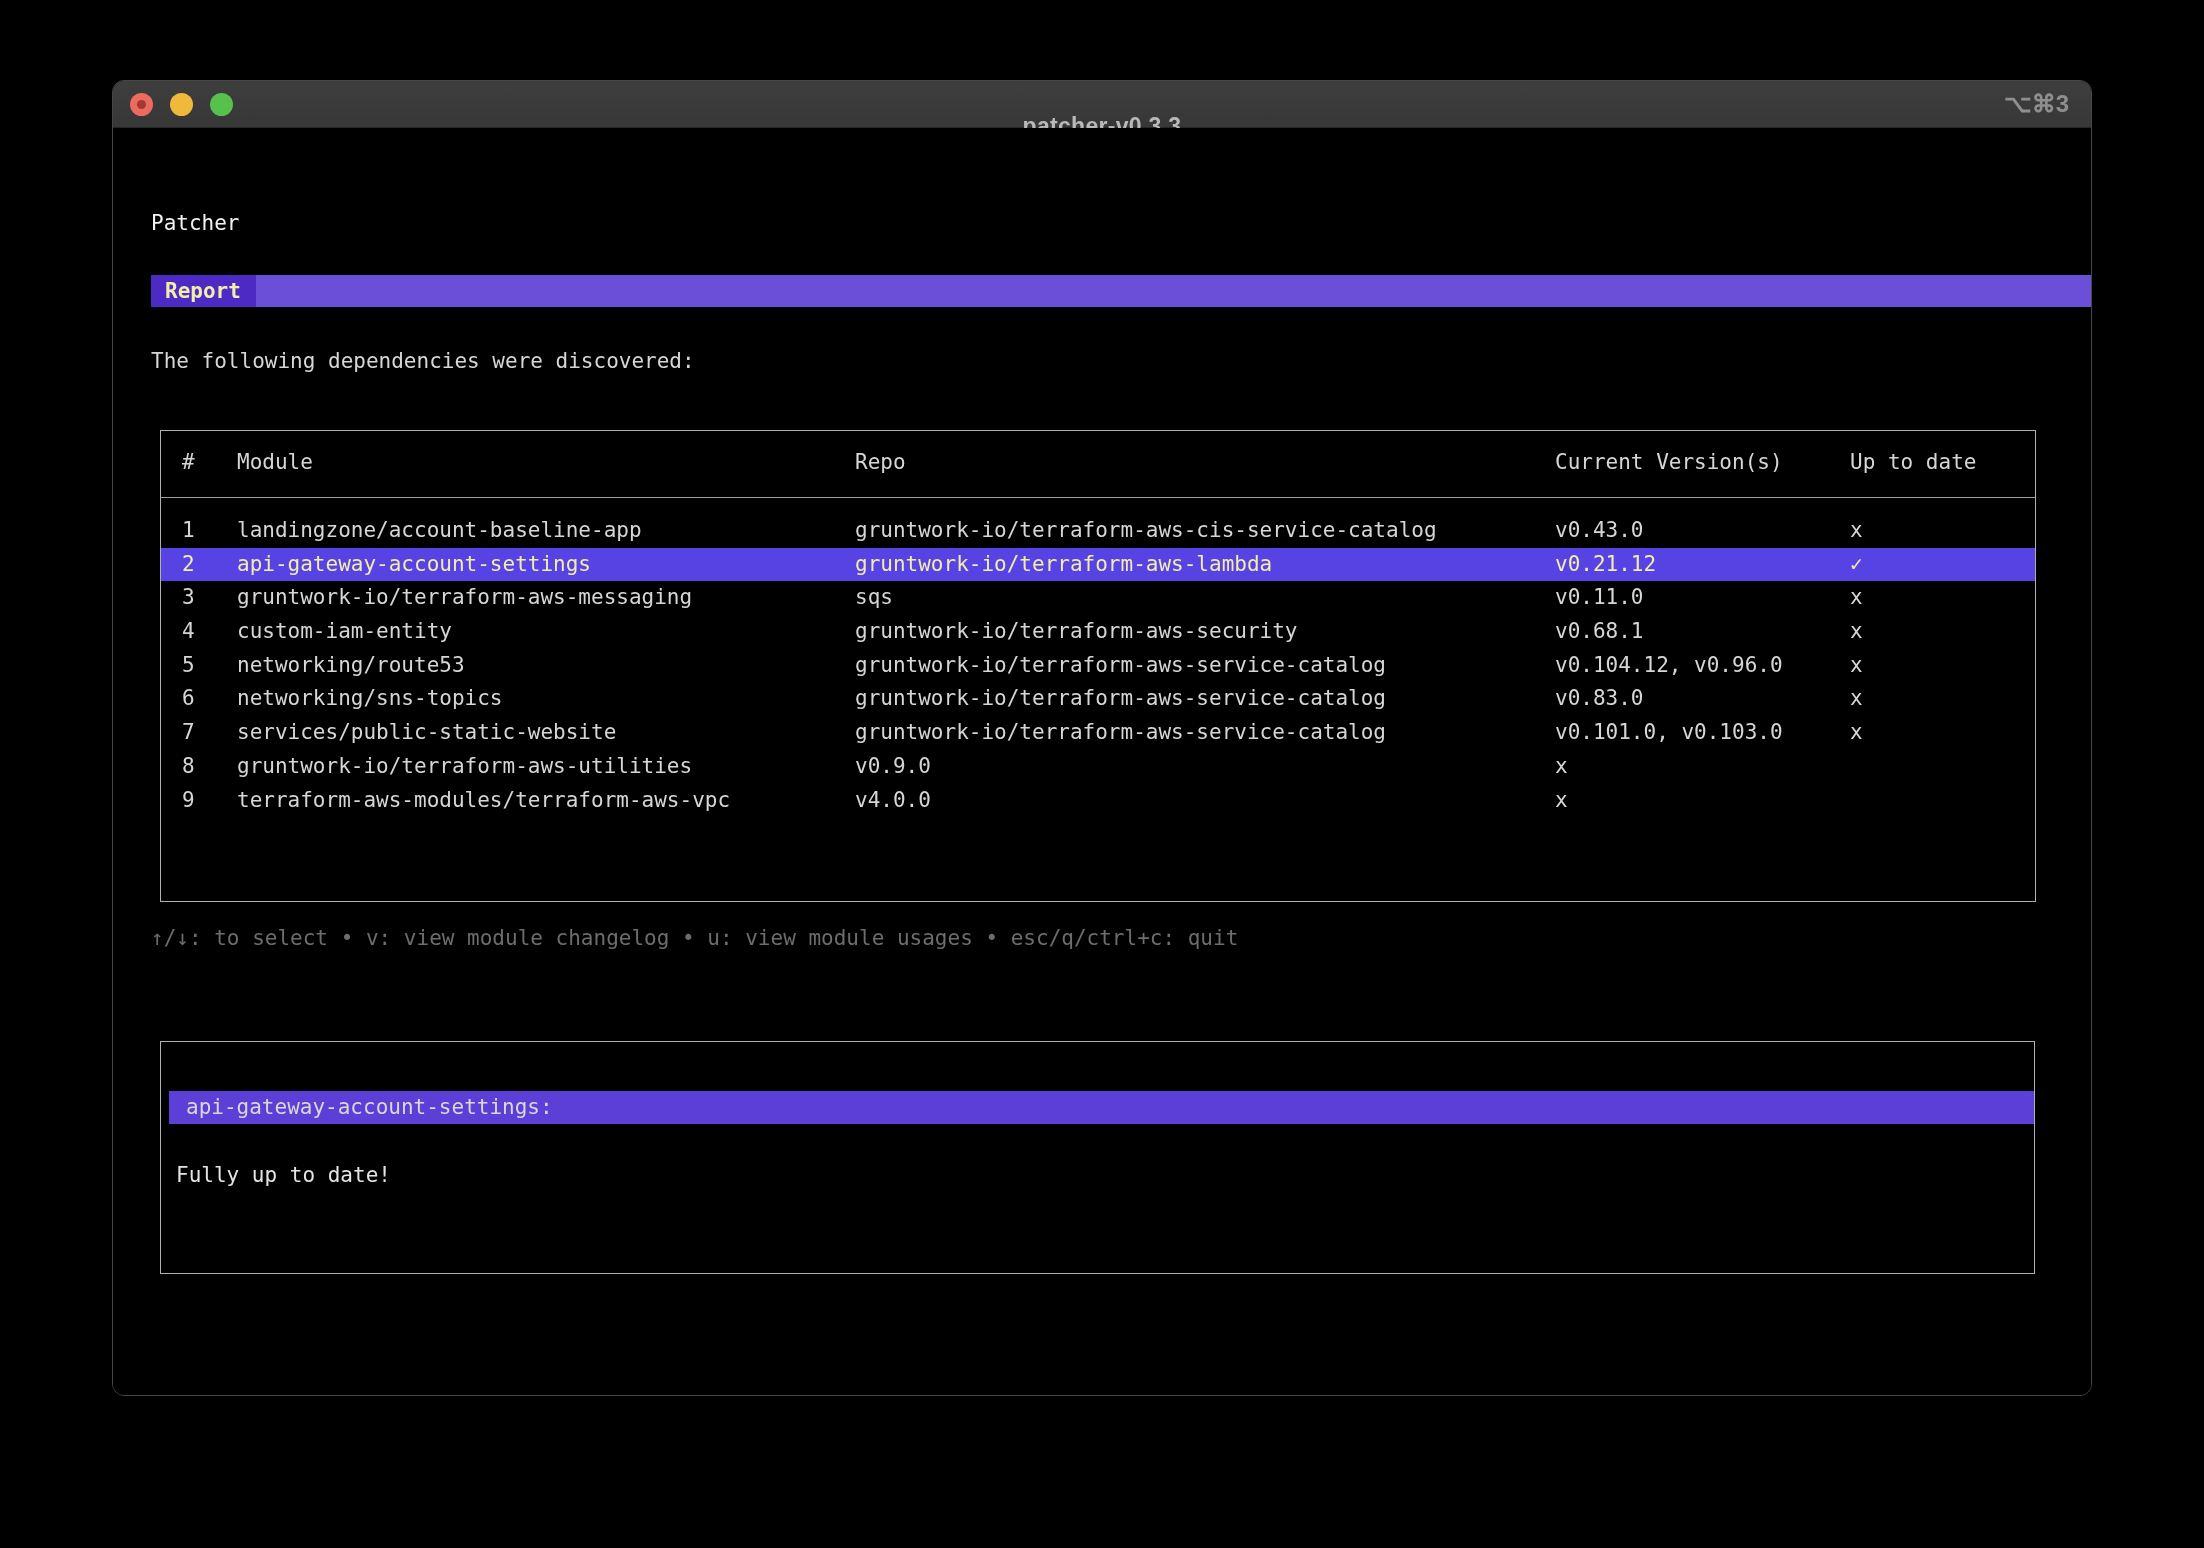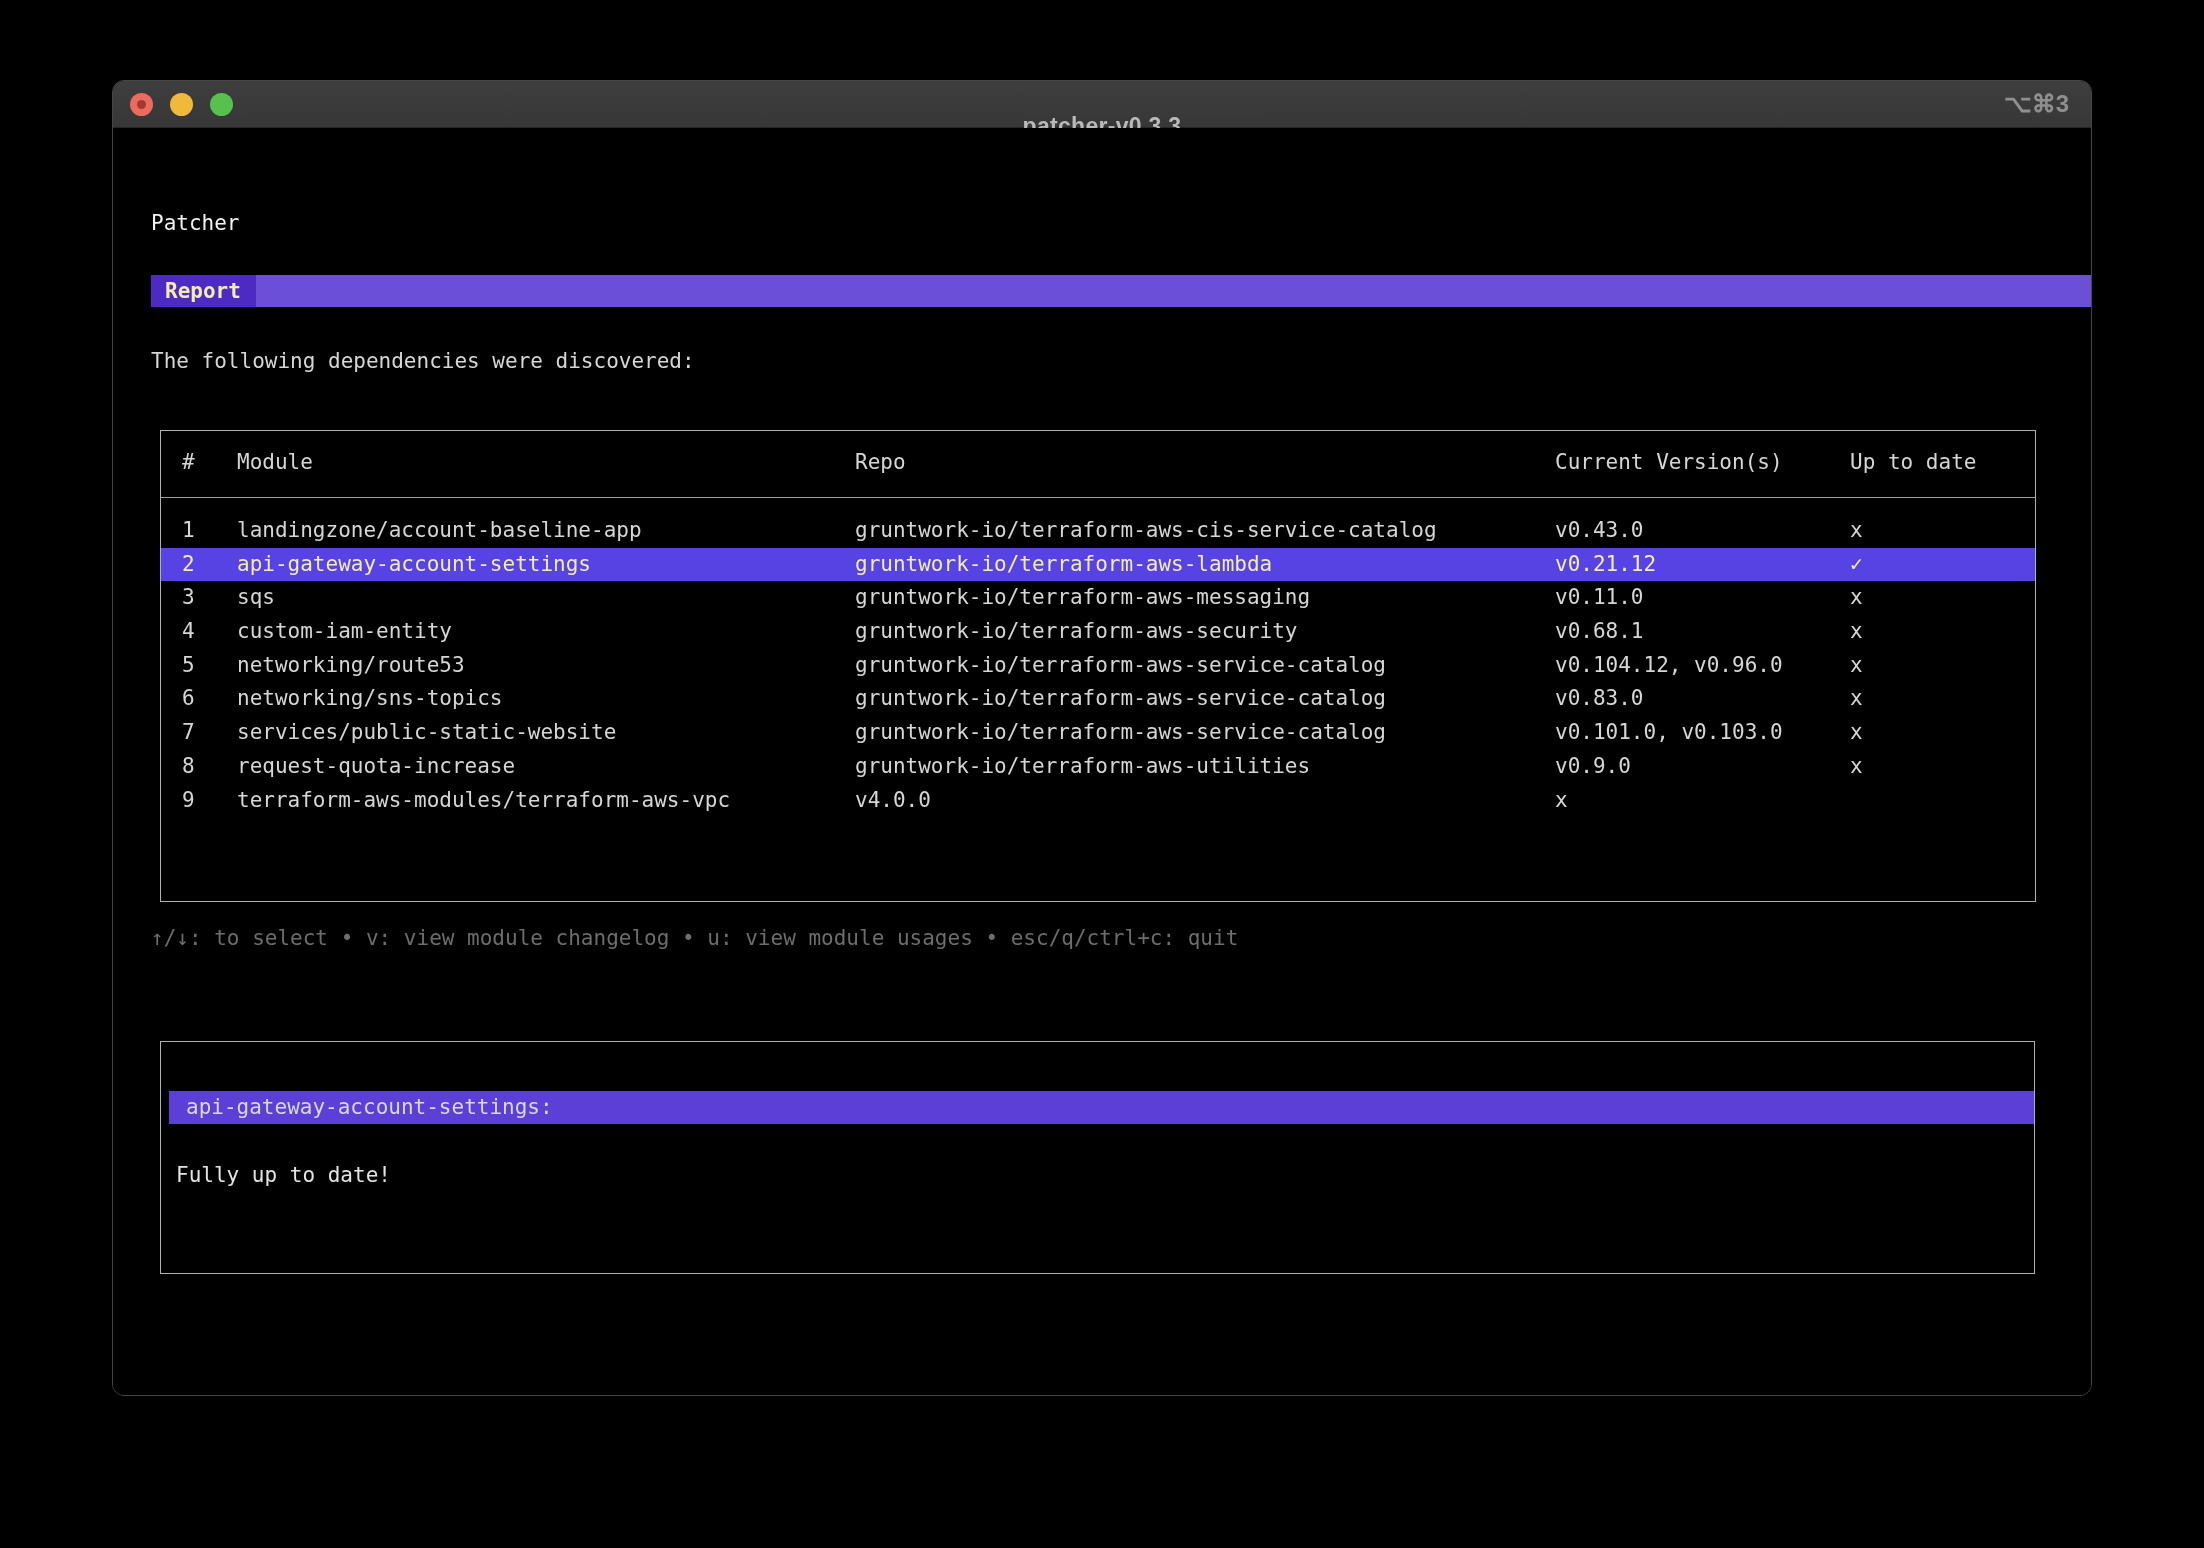--- a/index.html
+++ b/index.html
@@ -123,22 +123,22 @@
   </div>
           <div class="trow selected">
     <span>2</span>
     <span>api-gateway-account-settings</span>
     <span>gruntwork-io/terraform-aws-lambda</span>
     <span>v0.21.12</span>
     <span>✓</span>
   </div>
           <div class="trow">
     <span>3</span>
+    <span>gruntwork-io/terraform-aws-messaging</span>
     <span>sqs</span>
-    <span>gruntwork-io/terraform-aws-messaging</span>
     <span>v0.11.0</span>
     <span>x</span>
   </div>
           <div class="trow">
     <span>4</span>
     <span>custom-iam-entity</span>
     <span>gruntwork-io/terraform-aws-security</span>
     <span>v0.68.1</span>
     <span>x</span>
   </div>
@@ -158,21 +158,20 @@
   </div>
           <div class="trow">
     <span>7</span>
     <span>services/public-static-website</span>
     <span>gruntwork-io/terraform-aws-service-catalog</span>
     <span>v0.101.0, v0.103.0</span>
     <span>x</span>
   </div>
           <div class="trow">
     <span>8</span>
-    <span>request-quota-increase</span>
     <span>gruntwork-io/terraform-aws-utilities</span>
     <span>v0.9.0</span>
     <span>x</span>
   </div>
           <div class="trow">
     <span>9</span>
     <span>terraform-aws-modules/terraform-aws-vpc</span>
     <span>v4.0.0</span>
     <span>x</span>
   </div>

